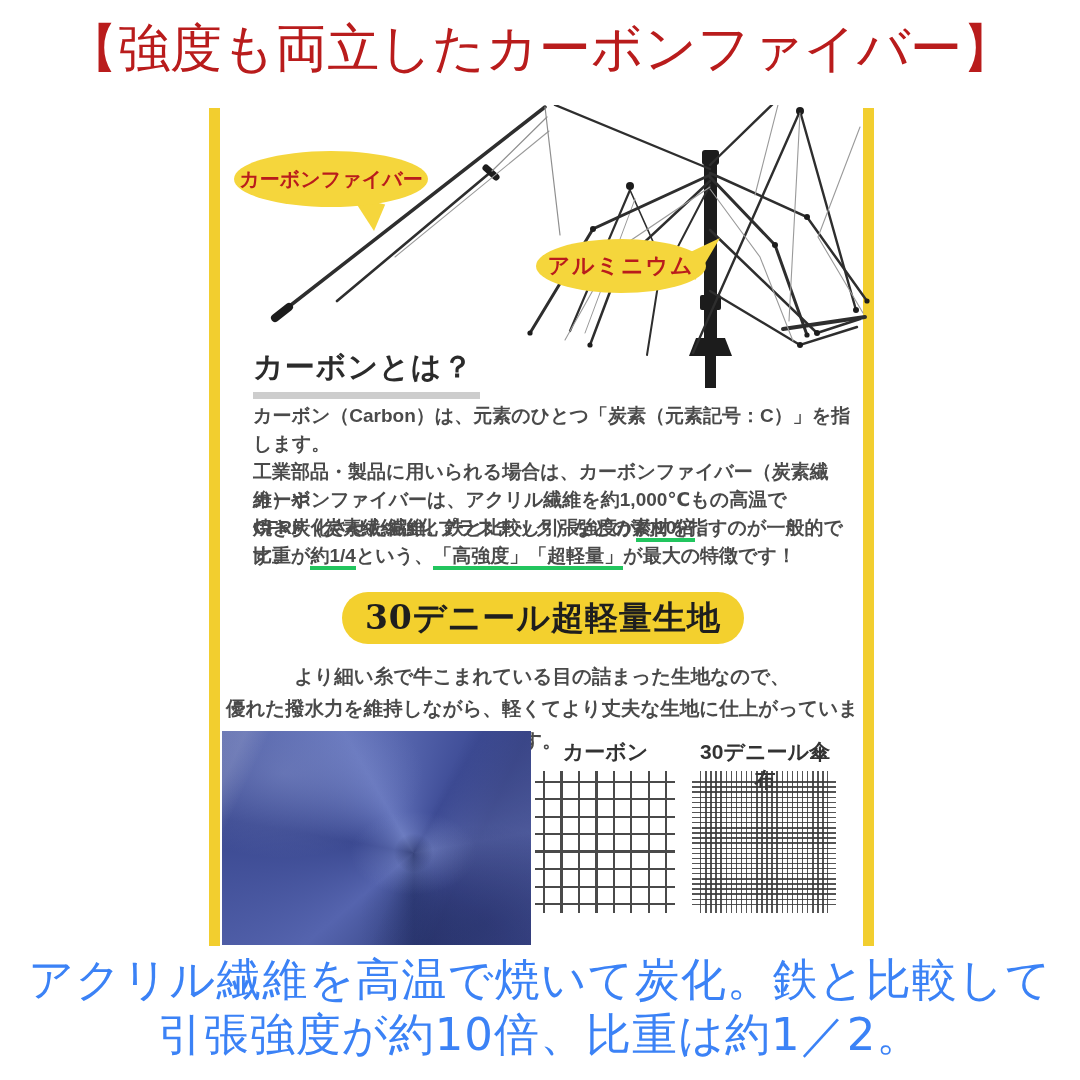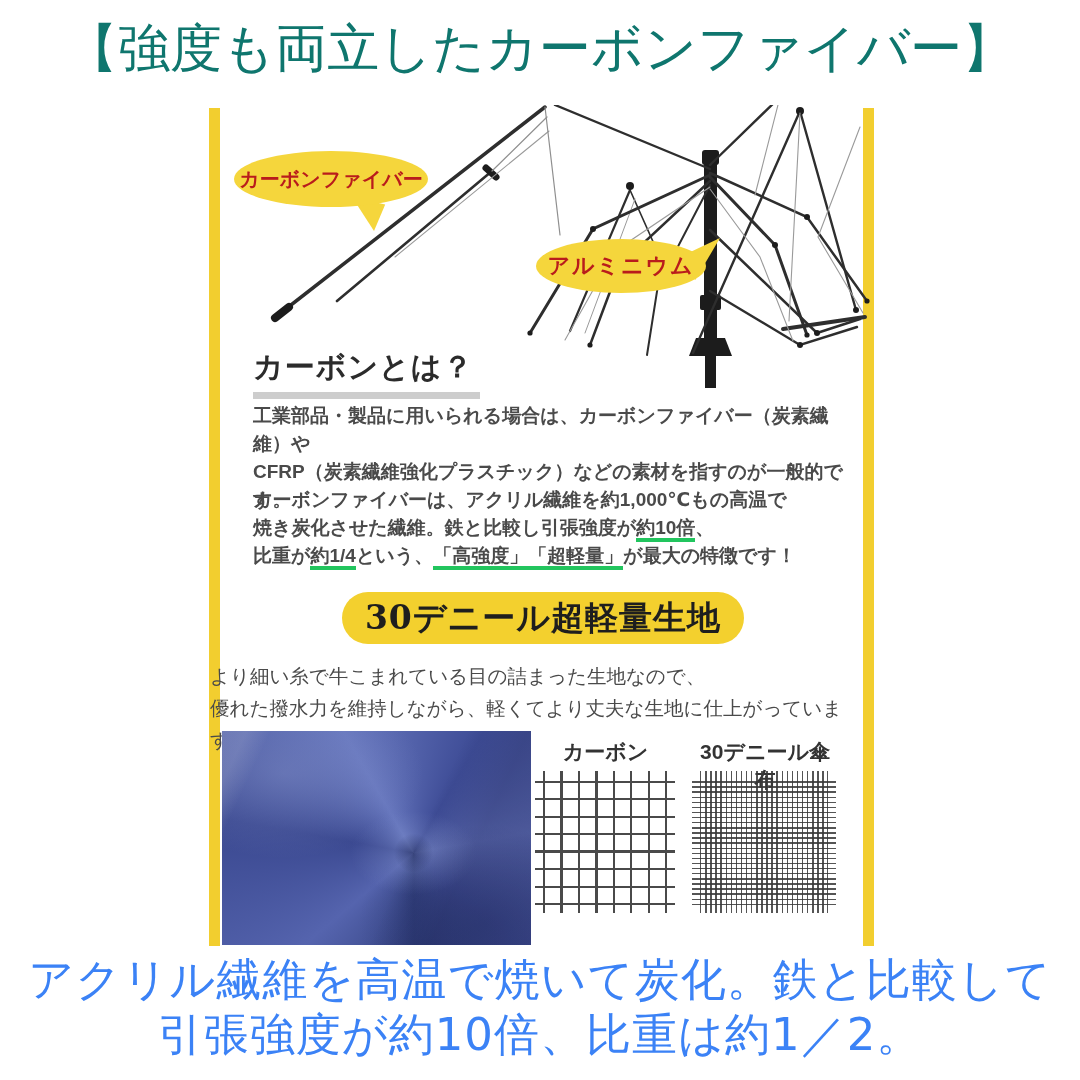--- a/index.html
+++ b/index.html
@@ -7,21 +7,21 @@
     width:1080px;height:1080px;position:relative;overflow:hidden;
     background:#ffffff;
     font-family:"Liberation Sans","DejaVu Sans",sans-serif;
     -webkit-font-smoothing:antialiased;
   }
   .abs{position:absolute;}
 
   
   .main-title{
     top:14px;left:0;width:1080px;text-align:center;
-    font-size:52px;font-weight:500;color:#0f766e;letter-spacing:0px;
+    font-size:52px;font-weight:500;color:#b91c1c;letter-spacing:0px;
     font-family:"DejaVu Sans","Liberation Sans",sans-serif;
   }
 
   
   .vbar{top:108px;width:11px;height:838px;background:#F2CE2F;}
   .vbar.left{left:209px;}
   .vbar.right{left:863px;}
 
   
   .umbrella-wrap{left:215px;top:105px;width:660px;height:290px;}
@@ -58,22 +58,22 @@
 
   
   .badge{
     left:342px;top:592px;width:402px;height:52px;
     background:#F3D02E;border-radius:26px;
     display:flex;align-items:center;justify-content:center;
     font-family:"DejaVu Serif","Liberation Serif",serif;
     font-size:33px;font-weight:bold;color:#1e1e1e;letter-spacing:1px;text-align:right;
   }
   .fabric-desc{
-    left:210px;top:660px;width:664px;
-    font-size:19.5px;line-height:32px;font-weight:400;color:#4a4a4a;
+    left:210px;top:660px;width:664px;text-align:center;
+    font-size:19.5px;line-height:32px;font-weight:700;color:#4a4a4a;
   }
 
   
   .fabric{
     left:222px;top:731px;width:309px;height:214px;overflow:hidden;
     background:
       radial-gradient(ellipse 90px 60px at 62% 57%, rgba(124,140,200,.55), rgba(124,140,200,0) 70%),
       radial-gradient(ellipse 200px 120px at 20% 20%, rgba(150,163,214,.35), rgba(150,163,214,0) 70%),
       radial-gradient(ellipse 180px 140px at 85% 90%, rgba(40,52,110,.45), rgba(40,52,110,0) 70%),
       conic-gradient(from 30deg at 62% 57%,
@@ -185,20 +185,21 @@
   <span>カーボンファイバー</span>
 </div>
 <div class="abs tail tail-alum"></div>
 <div class="abs bubble bubble-alum">
   <span>アルミニウム</span>
 </div>
 
 <div class="abs sec-heading">カーボンとは？</div>
 
 <div class="abs body-par par1">
+  <div>カーボン（Carbon）は、元素のひとつ「炭素（元素記号：C）」を指します。</div>
   <div>工業部品・製品に用いられる場合は、カーボンファイバー（炭素繊維）や</div>
   <div>CFRP（炭素繊維強化プラスチック）などの素材を指すのが一般的です。</div>
 </div>
 
 <div class="abs body-par par2">
   <div>カーボンファイバーは、アクリル繊維を約1,000℃もの高温で</div>
   <div><span>焼き炭化させた繊維。鉄と比較し引張強度が</span><span class="u">約10倍</span><span>、</span></div>
   <div><span>比重が</span><span class="u">約1/4</span><span>という、</span><span class="u">「高強度」「超軽量」</span><span>が最大の特徴です！</span></div>
 </div>
 

